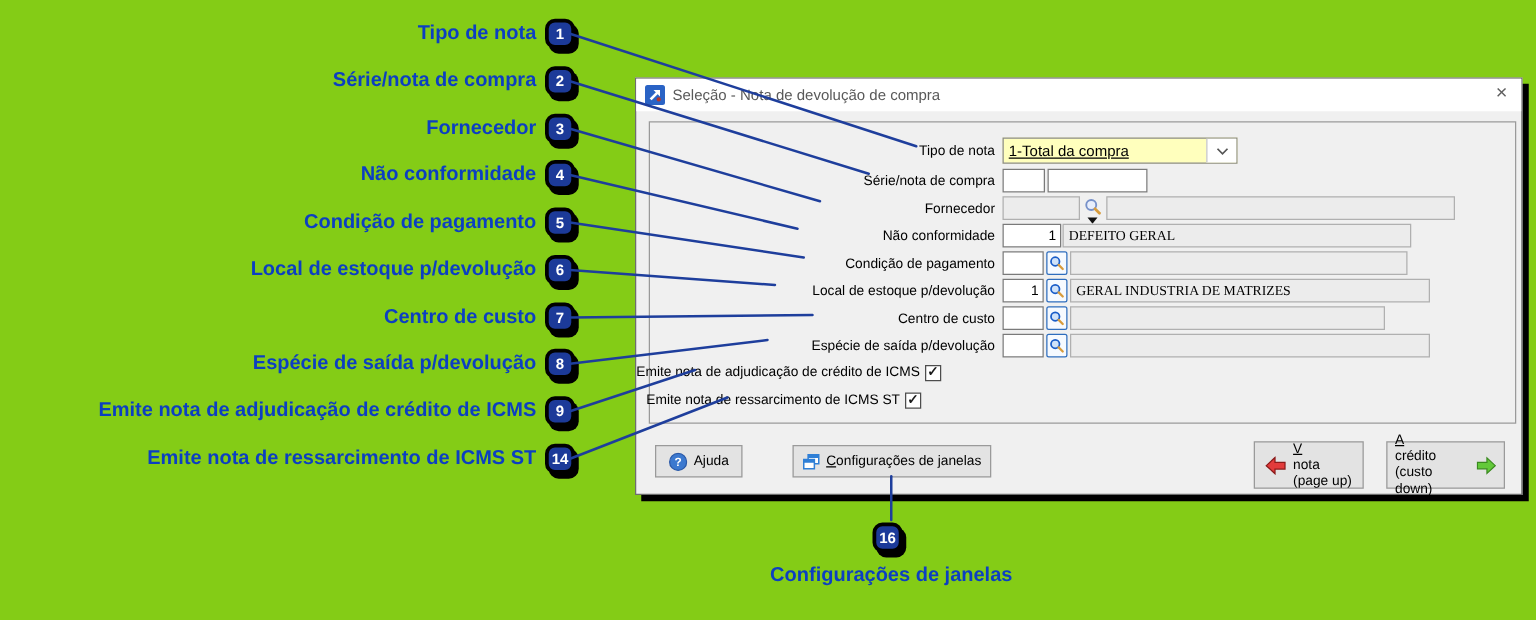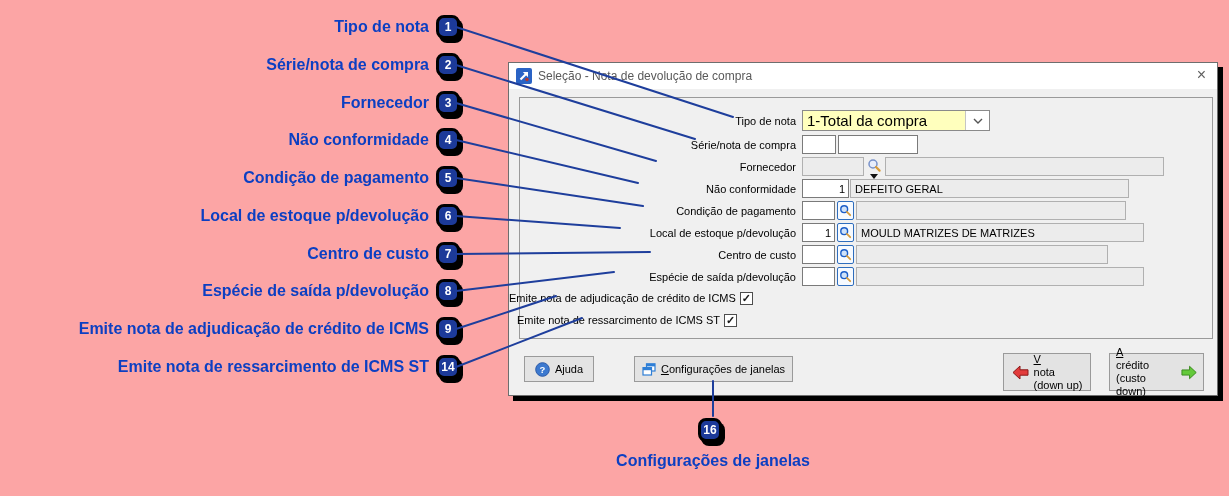--- a/index.html
+++ b/index.html
@@ -1,18 +1,18 @@
 <!DOCTYPE html>
 <html style="--ann-blue: #0c3fc2; --callout-fill: #1c3a99; --line-blue: #1e3e9c; --field-yellow: #ffffbd; --btn-face: #e3e3e3; --icon-blue: #2f7fd6; --arrow-red: #e23b3b; --arrow-green: #63c93a;"><head>
 <meta charset="utf-8">
 <style>
   * { box-sizing: border-box; }
   html,body { margin:0; padding:0; background:#fff; }
   body { font-family:"Liberation Sans", sans-serif; }
-  #stage { position:relative; width:1229px; height:496px; background:#fca5a5; overflow:hidden; }
+  #stage { position:relative; width:1229px; height:496px; background:#84cc16; overflow:hidden; }
 
   
   #connector-svg { position:absolute; left:0; top:0; width:1229px; height:496px; z-index:30; pointer-events:none; }
   .ann-line { stroke:var(--line-blue); stroke-width:2; stroke-linecap:round; fill:none; }
 
   .ann-row { position:absolute; left:0; width:460px; height:30px; display:flex; align-items:center; justify-content:flex-end; z-index:20; }
   .ann-label { color:var(--ann-blue); font-weight:bold; font-size:16px; white-space:nowrap; margin-right:7px; }
   .ann-badge { width:24px; height:24px; flex:0 0 24px; background:var(--callout-fill); border:3px solid #000;
                border-radius:8px; box-shadow:3px 4px 0 #000; color:#fff; font-weight:bold; font-size:12px;
                display:flex; align-items:center; justify-content:center; }
@@ -29,30 +29,30 @@
   .close-btn { position:absolute; right:11px; top:4px; font-size:16px; color:#5f5f5f; line-height:16px; cursor:default; }
   .group-box { position:absolute; left:10px; top:34px; width:694px; height:242px; border:1px solid #9a9a9a; background:#f0f0f0; }
 
   .drow { position:absolute; left:0; width:100%; height:21px; display:flex; align-items:center; }
   .flbl { flex:0 0 287px; text-align:right; margin-right:6px; font-size:11px; color:#000; white-space:nowrap; }
   .inp  { height:19px; border:1px solid #7a7a7a; background:#fff; font-family:"Liberation Sans",sans-serif;
           font-size:11px; padding:0 3px; }
   .inp.num { text-align:right; }
   .inp.dis { background:#ececec; border-color:#b0b0b0; }
   .desc { height:19px; border:1px solid #b0b0b0; background:#ececec; display:inline-flex; align-items:center;
-          padding:0 4px; font-size:11px; color:#000; white-space:nowrap; overflow:hidden; }
+          padding:0 4px; font-size:11px; color:#000; white-space:nowrap; overflow:hidden;font-family:Liberation Serif, serif; }
   .magbtn { width:17px; height:19px; margin:0 2px; border:1px solid #2e6dbd; border-radius:2px; background:#f6faff;
             display:inline-flex; align-items:center; justify-content:center; padding:0; }
   .mag-plain { position:relative; width:19px; height:19px; margin:0 1px; display:inline-block; }
   .mag-plain svg { position:absolute; left:2px; top:1px; }
   .drop-tri { position:absolute; left:5px; top:17px; width:0; height:0;
               border-left:4px solid transparent; border-right:4px solid transparent; border-top:5px solid #111; }
 
   .combo { width:188px; height:21px; border:1px solid #8a8a8a; background:var(--field-yellow); display:flex; align-items:center; }
-  .combo-text { flex:1; padding:0 4px; font-size:15px; color:#000; white-space:nowrap; overflow:hidden; }
+  .combo-text { flex:1; padding:0 4px; font-size:12px; color:#000; white-space:nowrap; overflow:hidden;text-decoration:underline; }
   .combo-btn { width:24px; height:100%; background:#fff; border-left:1px solid #c5c5c5;
                display:flex; align-items:center; justify-content:center; }
 
   .cbrow { position:absolute; left:0; width:100%; height:16px; display:flex; align-items:center; }
   .cblbl { flex:0 0 211px; text-align:right; margin-right:4px; font-size:11px; white-space:nowrap; }
   .checkbox { width:13px; height:13px; border:1px solid #4d4d4d; background:#fff; display:inline-flex;
               align-items:center; justify-content:center; font-size:11px; font-weight:bold; color:#1a1a1a; line-height:11px; }
 
   .btn { position:absolute; background:var(--btn-face); border:1px solid #9a9a9a; display:flex; align-items:center;
          justify-content:center; font-size:11px; color:#000; gap:5px; cursor:default; }
@@ -210,21 +210,21 @@
 
     <div class="drow" style="top:159px">
       <span class="flbl">Local de estoque p/devolução</span>
       <input class="inp num" style="width: 33px;" value="1">
       <button class="magbtn">
         <svg width="13" height="13" viewBox="0 0 13 13">
           <circle cx="5.2" cy="5.2" r="3.4" fill="#cfe2f9" stroke="#1a5dc8" stroke-width="1.4"></circle>
           <line x1="7.9" y1="7.9" x2="11.2" y2="11.2" stroke="#d89c3c" stroke-width="1.8" stroke-linecap="round"></line>
         </svg>
       </button>
-      <span class="desc" style="width:288px">MOULD MATRIZES DE MATRIZES</span>
+      <span class="desc" style="width:288px">GERAL INDUSTRIA DE MATRIZES</span>
     </div>
 
     <div class="drow" style="top:181px">
       <span class="flbl">Centro de custo</span>
       <input class="inp num" style="width: 33px;">
       <button class="magbtn">
         <svg width="13" height="13" viewBox="0 0 13 13">
           <circle cx="5.2" cy="5.2" r="3.4" fill="#cfe2f9" stroke="#1a5dc8" stroke-width="1.4"></circle>
           <line x1="7.9" y1="7.9" x2="11.2" y2="11.2" stroke="#d89c3c" stroke-width="1.8" stroke-linecap="round"></line>
         </svg>
@@ -274,21 +274,21 @@
       </svg>
       <span><u>C</u><span>onfigurações de janelas</span></span>
     </button>
 
     <button class="btn" style="left:494px;top:290px;width:88px;height:38px">
       <svg width="17" height="15" viewBox="0 0 17 15">
         <polygon points="8,1 8,4.8 16,4.8 16,10.2 8,10.2 8,14 1,7.5" fill="var(--arrow-red)" stroke="#8b1a1a"></polygon>
       </svg>
       <span class="btn2">
         <span><u>V</u><span>nota</span></span>
-        <span>(down up)</span>
+        <span>(page up)</span>
       </span>
     </button>
 
     <button class="btn" style="left:600px;top:290px;width:95px;height:38px">
       <span class="btn2">
         <span><u>A</u><span>crédito</span></span>
         <span>(custo down)</span>
       </span>
       <svg width="17" height="15" viewBox="0 0 17 15">
         <polygon points="9,1 9,4.8 1,4.8 1,10.2 9,10.2 9,14 16,7.5" fill="var(--arrow-green)" stroke="#3a8a1f"></polygon>

